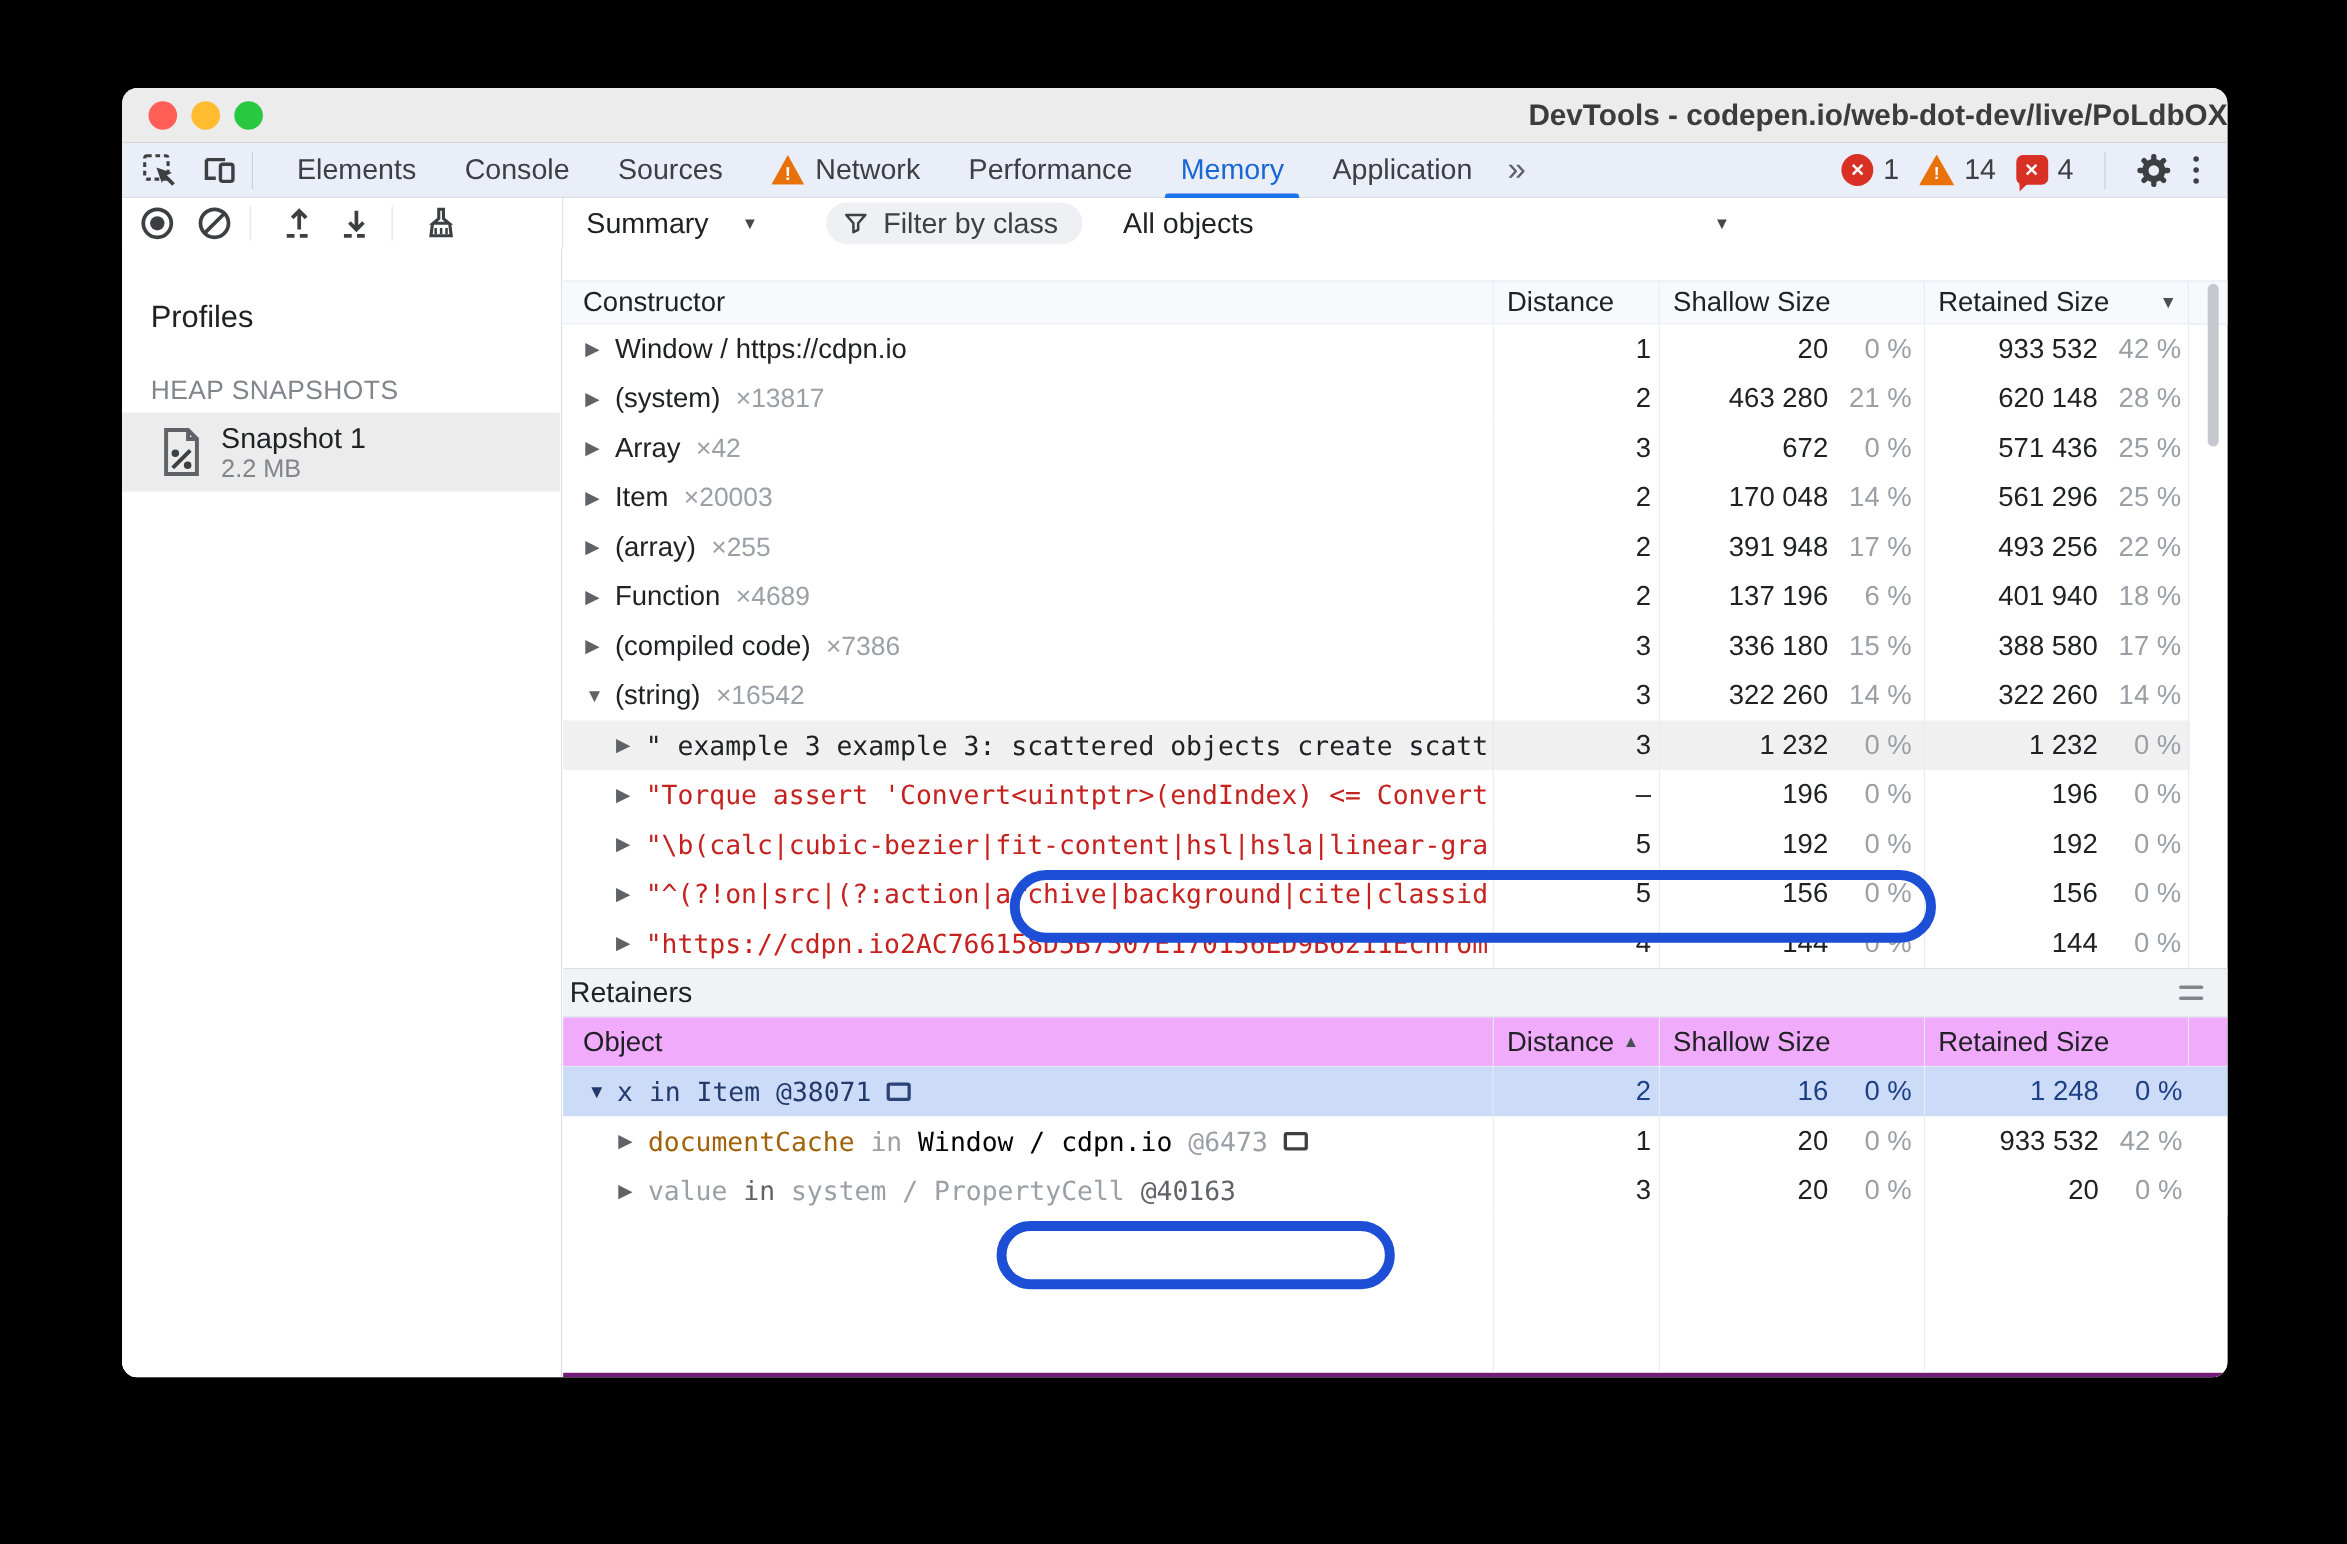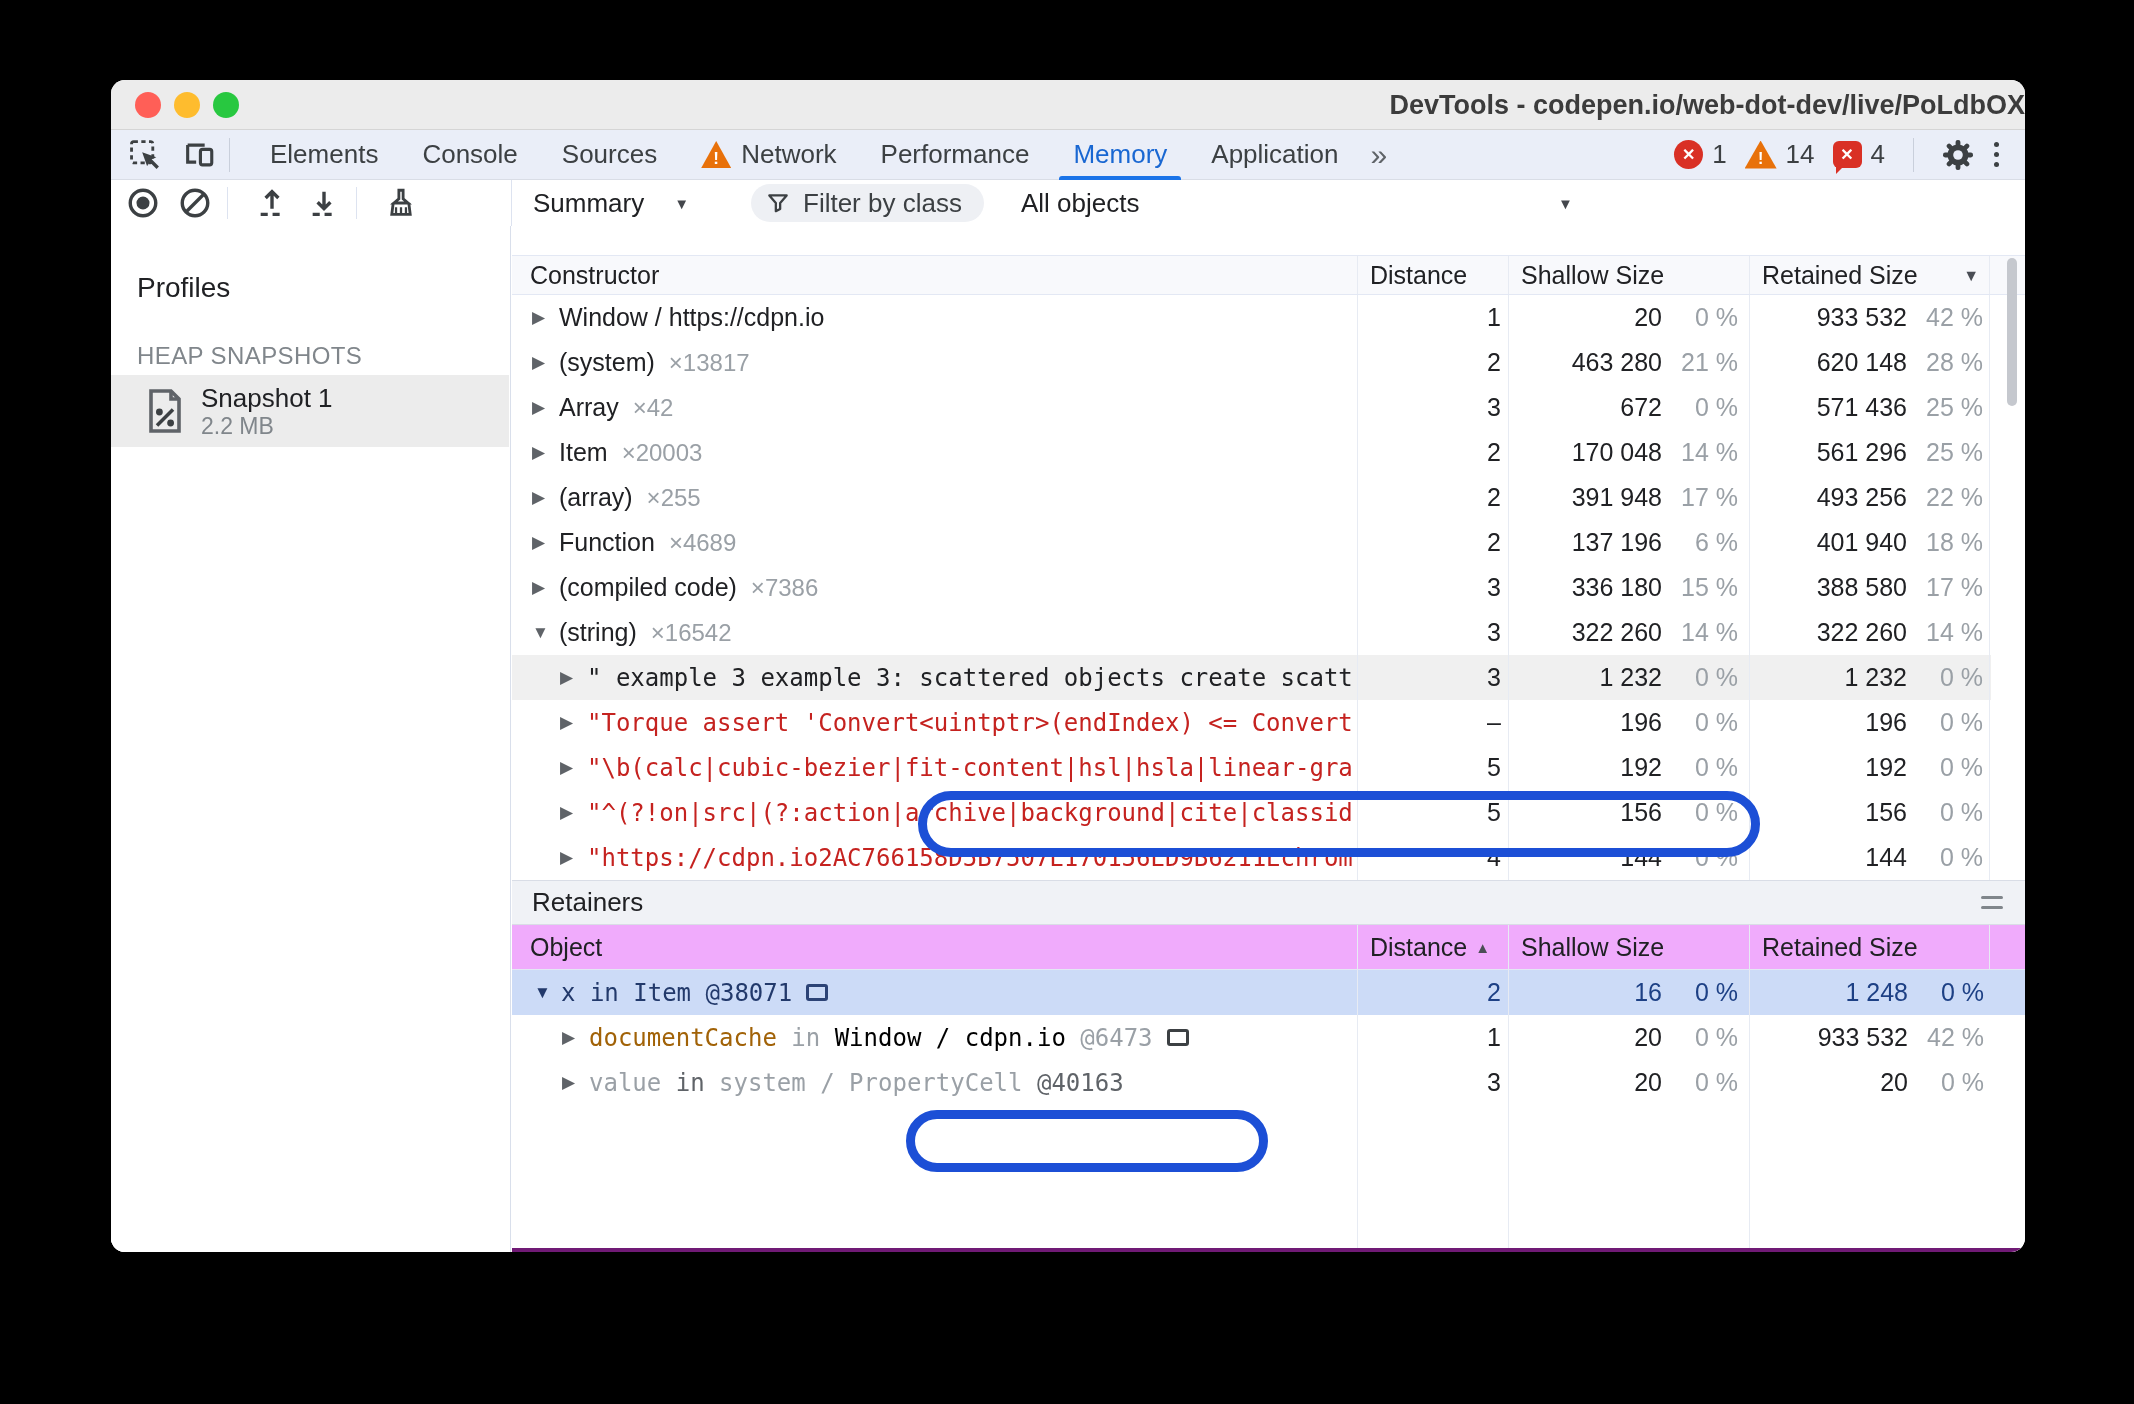--- a/index.html
+++ b/index.html
@@ -78,21 +78,21 @@
   .grid-row { display:flex; height:45px; width:1479px; background:#fff; }
   .grid-row.hl { background:#f0f0f0; }
   .tri { width:29px; font-size:17px; color:#5f6368; flex:0 0 29px; text-align:left; padding-left:2px; }
   .nm { white-space:pre; overflow:hidden; }
   .nm.plain { font-size:25px; color:#202124; }
   .nm.mono-black { font-family:"DejaVu Sans Mono",monospace; font-size:24px; color:#202124; }
   .nm.mono-red { font-family:"DejaVu Sans Mono",monospace; font-size:24px; color:#c5221f; }
   .count { font-size:24px; color:#9aa0a6; margin-left:14px; white-space:pre; }
 
   .retainers-bar { position:absolute; left:0; top:654px; right:0; height:45px; background:#f0f2f6; border-top:1px solid #d9dde6; border-bottom:1px solid #d9dde6; display:flex; align-items:center; }
-  .retainers-title { font-size:26px; color:#202124; margin-left:20px; }
+  .retainers-title { font-size:26px; color:#202124; margin-left:6px; }
   .hamburger { position:absolute; right:22px; display:flex; flex-direction:column; gap:7px; }
   .hamburger i { width:22px; height:3px; background:#80868b; border-radius:2px; }
 
   .ret-header { position:absolute; left:0; top:699px; right:0; height:45px; background:#f0abfc; border-bottom:1px solid #e3e8f4; display:flex; font-size:25px; color:#202124; }
   .ret-body { position:absolute; left:0; top:744px; right:0; bottom:0; }
   .ret-vline { position:absolute; top:0; bottom:0; width:1px; background:#e7ebf3; }
   .ret-row { position:relative; display:flex; height:45px; width:100%; background:#fff; z-index:2; }
   .ret-row.selected { background:#ccdbf7; }
   .ret-row.selected .num, .ret-row.selected .pct { color:#1d4085; }
   .ret-row .c-ret { border-right:none; }

